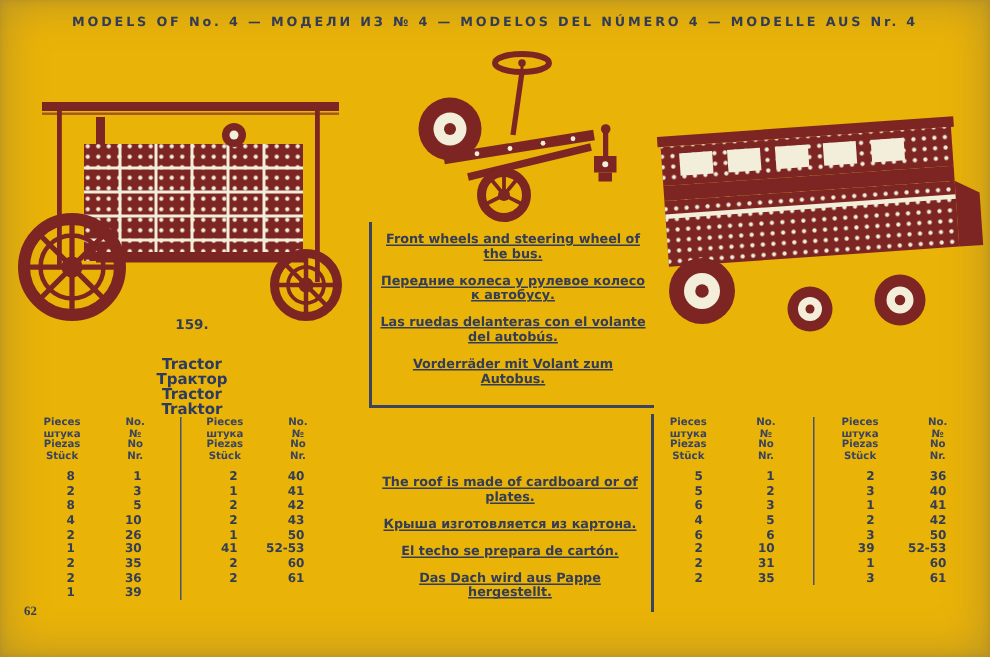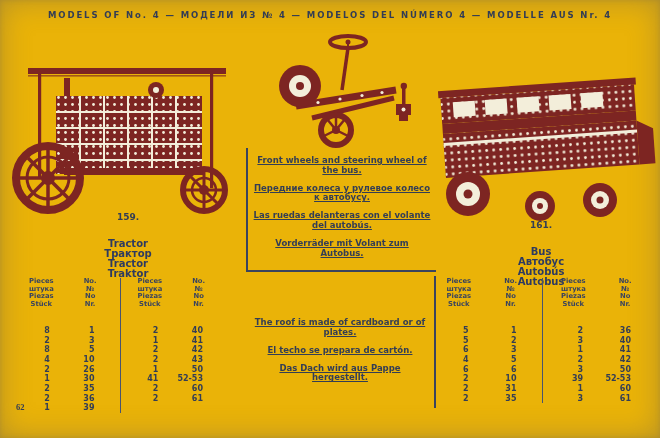--- a/index.html
+++ b/index.html
@@ -28,21 +28,21 @@
   .notebox{position:absolute;left:246px;width:190px;}
   .notebox1{top:148px;height:124px;border-left:2px solid #3a445e;border-bottom:2px solid #3a445e;padding-top:8px;box-sizing:border-box;}
   .notebox2{top:276px;height:132px;border-right:2px solid #3a445e;padding-top:42px;box-sizing:border-box;}
   .notebox .notep{font-size:8.5px;line-height:9.6px;font-weight:bold;text-align:center;margin:0 5px 8.5px 5px;text-decoration:underline;}
 
   .ptable{position:absolute;top:278px;display:flex;font-weight:bold;}
   .ptable-left{left:12px;width:216px;}
   .ptable-right{left:428px;width:228px;}
   .pgroup{flex:1;padding:0 5px;}
   .pgroup.sep{border-left:1.6px solid #49536f;}
-  .phead{display:flex;font-size:6.8px;line-height:7.7px;text-align:center;margin-bottom:17px;color:#3a445e;}
+  .phead{display:flex;font-size:6.8px;line-height:7.7px;text-align:center;margin-bottom:4px;color:#3a445e;}
   .pstack{flex:1;}
   .prow{display:flex;font-size:8px;line-height:9.7px;}
   .pqty{width:44%;text-align:right;padding-right:10px;box-sizing:border-box;}
   .pno{width:56%;text-align:right;padding-right:20px;box-sizing:border-box;}
 </style>
 </head>
 <body>
 
 <div class="page">
 
@@ -182,39 +182,31 @@
   <div class="figcap figcap-tractor">
     <div class="fignum">159.</div>
     <div class="fignames">
         <div>Tractor</div>
         <div>Трактор</div>
         <div>Tractor</div>
         <div>Traktor</div>
       </div>
   </div>
 
-  <div class="figcap figcap-bus">
-    <div class="fignum">161.</div>
-    <div class="fignames">
-        <div>Bus</div>
-        <div>Автобус</div>
-        <div>Autobús</div>
-        <div>Autobus</div>
-      </div>
-  </div>
 
   <div class="notebox notebox1">
       <div class="notep">Front wheels and steering wheel of the bus.</div>
       <div class="notep">Передние колеса у рулевое колесо к автобусу.</div>
       <div class="notep">Las ruedas delanteras con el volante del autobús.</div>
       <div class="notep">Vorderräder mit Volant zum Autobus.</div>
     </div>
 
   <div class="notebox notebox2">
       <div class="notep">The roof is made of cardboard or of plates.</div>
+      <div class="notep">Крыша изготовляется из картона.</div>
       <div class="notep">El techo se prepara de cartón.</div>
       <div class="notep">Das Dach wird aus Pappe hergestellt.</div>
     </div>
 
   <div class="ptable ptable-left">
     <div class="pgroup">
       <div class="phead">
         <div class="pstack">
             <div>Pieces</div>
             <div>штука</div>

